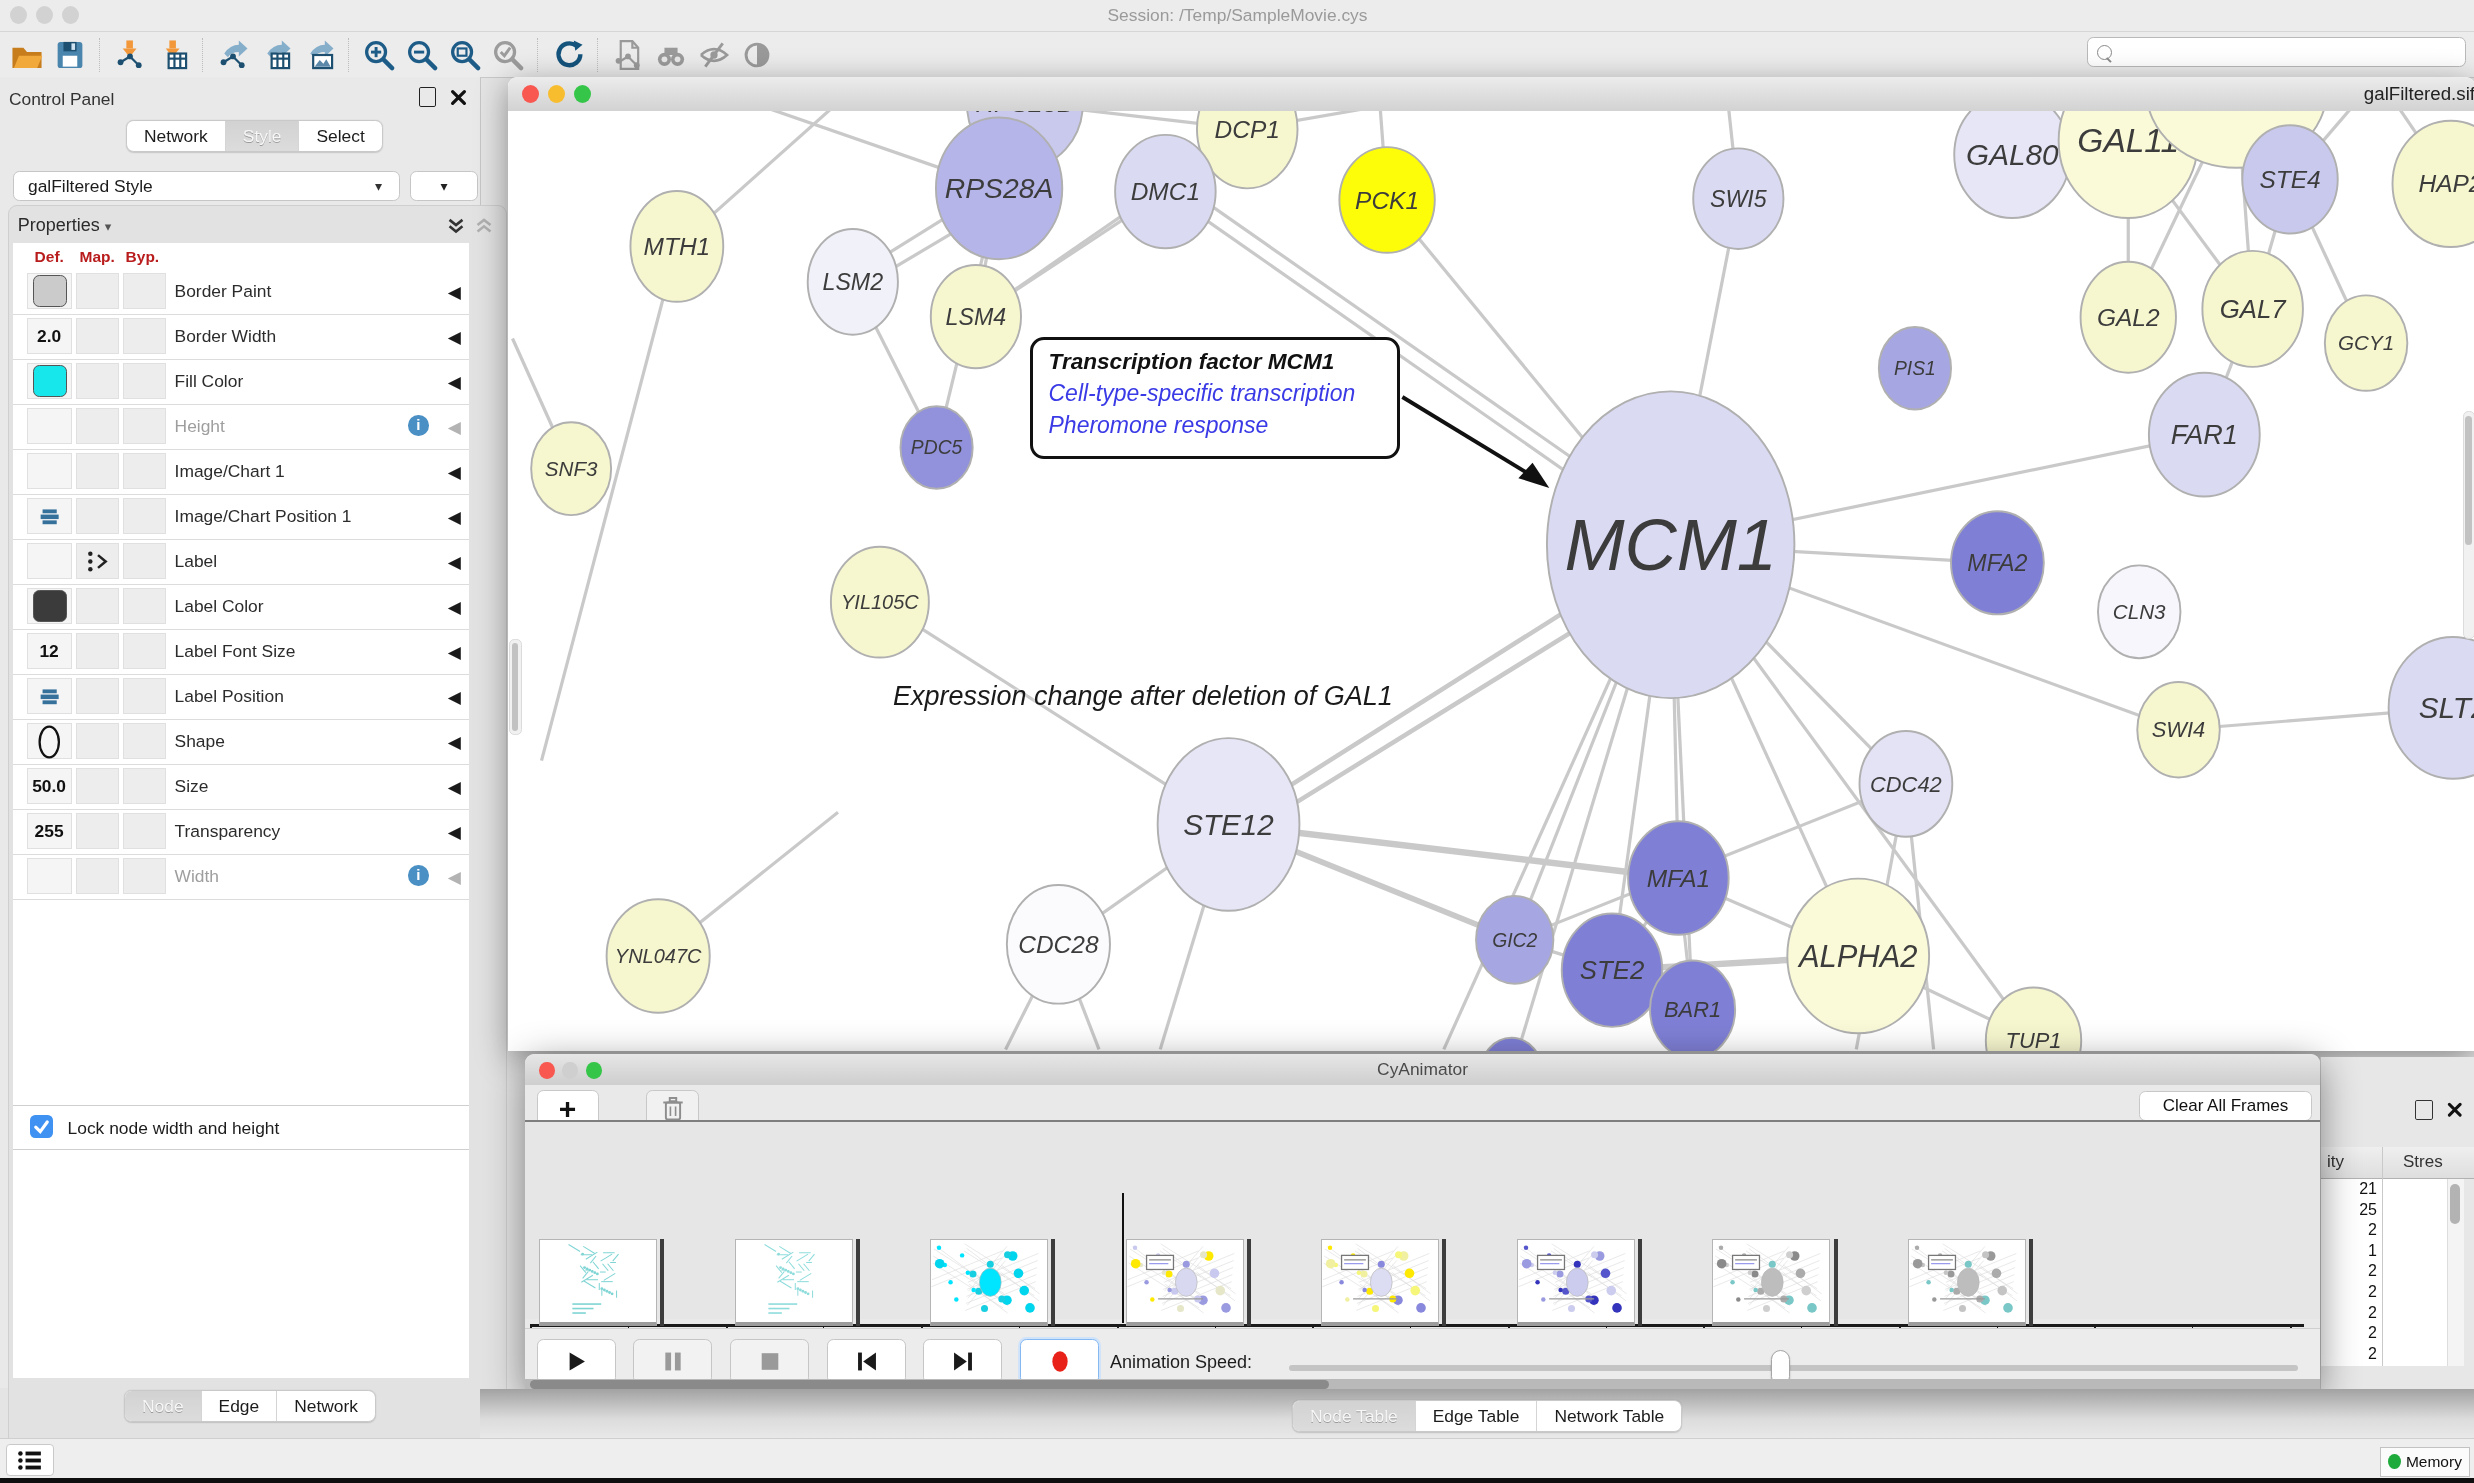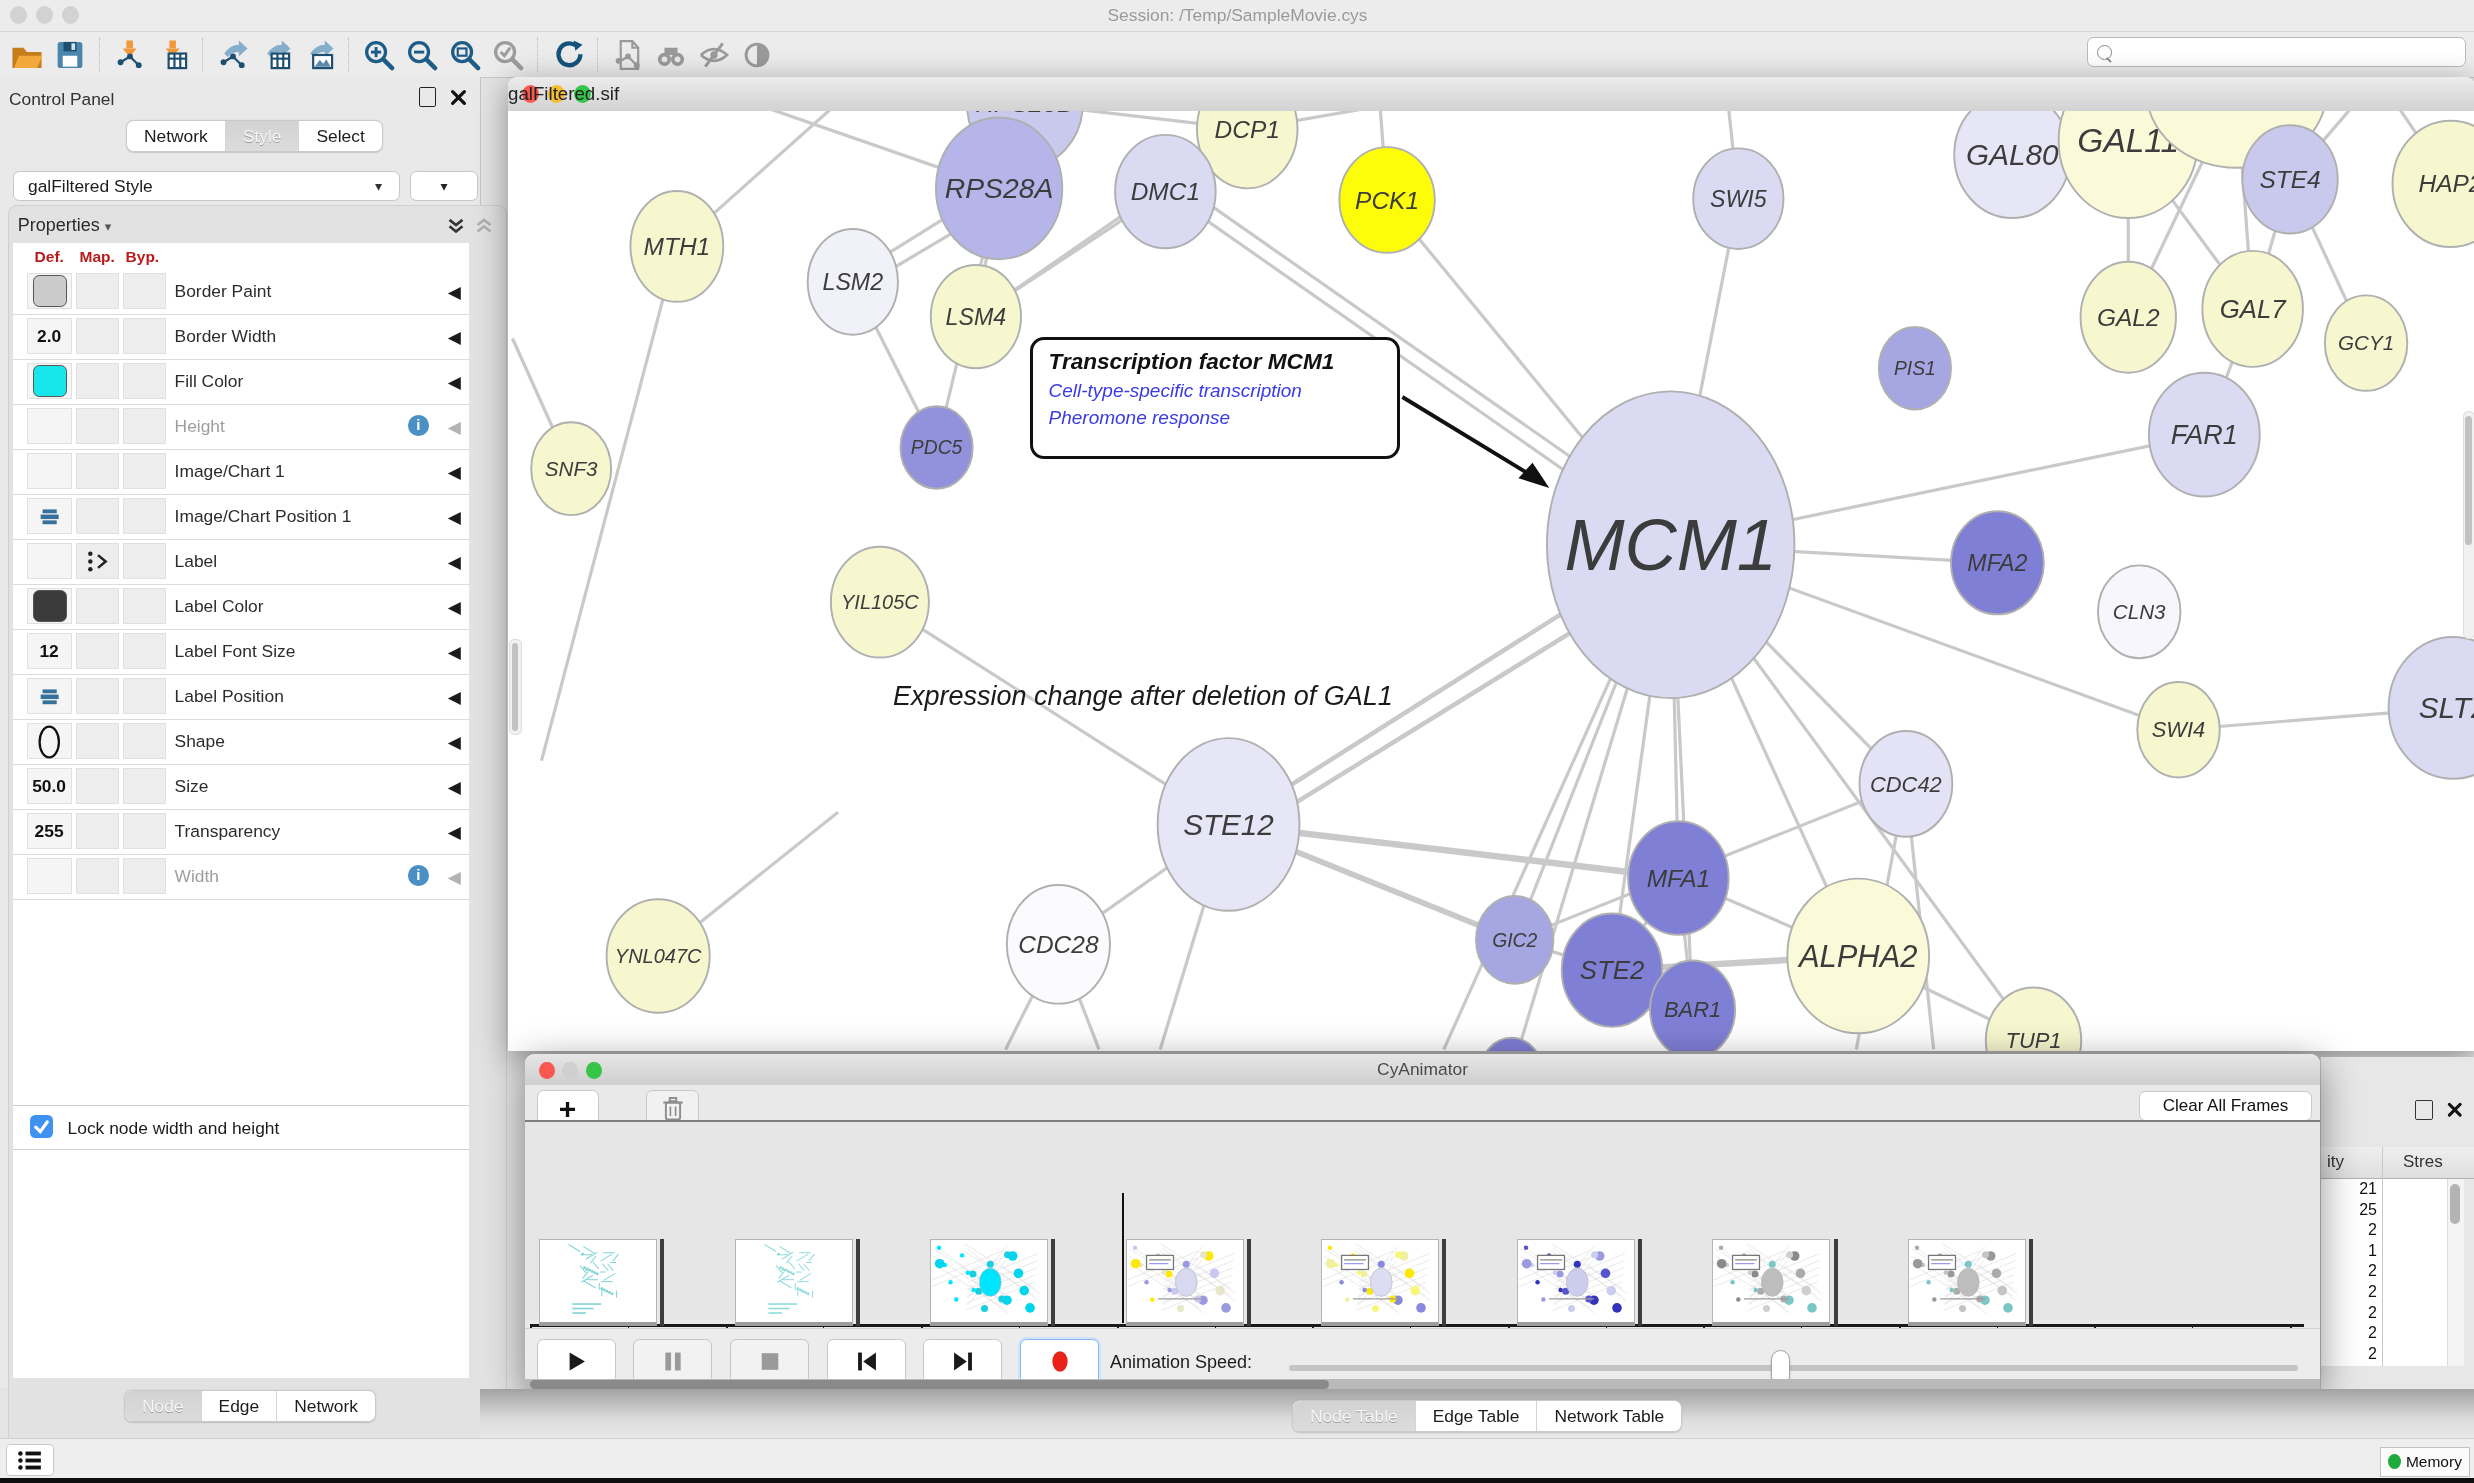--- a/index.html
+++ b/index.html
@@ -47,26 +47,26 @@
   .parrow{position:absolute;right:7.7px;top:12.2px;font-size:17px;color:#1a1a1a;}
   .parrow.dis{color:#b3b3b3;}
   .pinfo{position:absolute;right:40px;top:10.3px;width:20.6px;height:20.6px;border-radius:50%;background:#4a90c4;color:#fff;font-size:15px;font-weight:bold;text-align:center;line-height:20.6px;}
   #lockrow{position:absolute;left:3.9px;top:899px;width:456px;height:43px;background:#fff;border-top:1.3px solid #cfcfcf;border-bottom:1.3px solid #cfcfcf;}
   #lockbox{position:absolute;left:17px;top:9px;width:23px;height:23px;background:#3f92f2;border-radius:5.2px;}
   #locklabel{position:absolute;left:55px;top:11.6px;font-size:17.4px;color:#1c1c1c;}
   #cp-bottom-tabs{left:124px;top:1313px;}
   
   #netwin{left:508px;top:77px;width:1967px;height:974px;background:#fff;border-radius:9px 9px 0 0;box-shadow:0 7.7px 32px rgba(0,0,0,.4);overflow:hidden;}
   #net-titlebar{position:absolute;left:0;top:0;width:100%;height:34px;background:linear-gradient(#ececec,#d2d2d2);border-bottom:0.6px solid #aeaeae;border-radius:9px 9px 0 0;}
-  #net-title{position:absolute;left:0;right:0;top:6.4px;text-align:left;font-size:18.7px;color:#222;}
+  #net-title{position:absolute;left:0;right:0;top:6.4px;text-align:right;font-size:18.7px;color:#222;}
   #net-canvas{position:absolute;left:0;top:34px;width:1979px;height:941px;background:#fff;overflow:hidden;font-style:italic;}
   #netsvg{position:absolute;left:0;top:0;}
   .annbox{position:absolute;left:522px;top:226px;width:370px;height:122px;background:#fff;border:3.9px solid #111;border-radius:14px;box-sizing:border-box;padding:9px 0 0 15.5px;}
   .annbox .t{font-size:22.6px;font-weight:bold;color:#111;}
-  .annbox .l{font-size:19px;color:#3a3ae6;margin-top:5.2px;}
+  .annbox .l{font-size:23px;color:#3a3ae6;margin-top:5.2px;}
   #expr-text{position:absolute;left:385px;top:570px;font-size:27px;color:#1a1a1a;text-shadow:0 0 3.9px #fff;}
   .vscroll{position:absolute;width:10.3px;background:#f1f1f1;border:0.6px solid #dcdcdc;border-radius:5.2px;}
   .vthumb{position:absolute;left:1.3px;width:6.4px;background:#c2c2c2;border-radius:3.9px;}
   
   #cyani{left:525px;top:1054px;width:1795px;height:336px;background:#e9e9e9;border-radius:9px 9px 0 0;box-shadow:0 9px 39px rgba(0,0,0,.45);overflow:hidden;}
   #cy-titlebar{position:absolute;left:0;top:0;width:100%;height:31px;background:linear-gradient(#e6e6e6,#cecece);border-bottom:0.6px solid #b3b3b3;border-radius:9px 9px 0 0;}
   #cy-title{position:absolute;left:0;right:0;top:5.2px;text-align:center;font-size:17.4px;color:#4a4a4a;}
   #cy-toolbar{position:absolute;left:0;top:31px;width:100%;height:35px;background:#e9e9e9;}
   .cybtn{position:absolute;background:#fff;border:1.3px solid #c8c8c8;border-radius:6.4px;box-sizing:border-box;display:flex;align-items:center;justify-content:center;}
   .cybtn.dis{background:#f1f1f1;}

